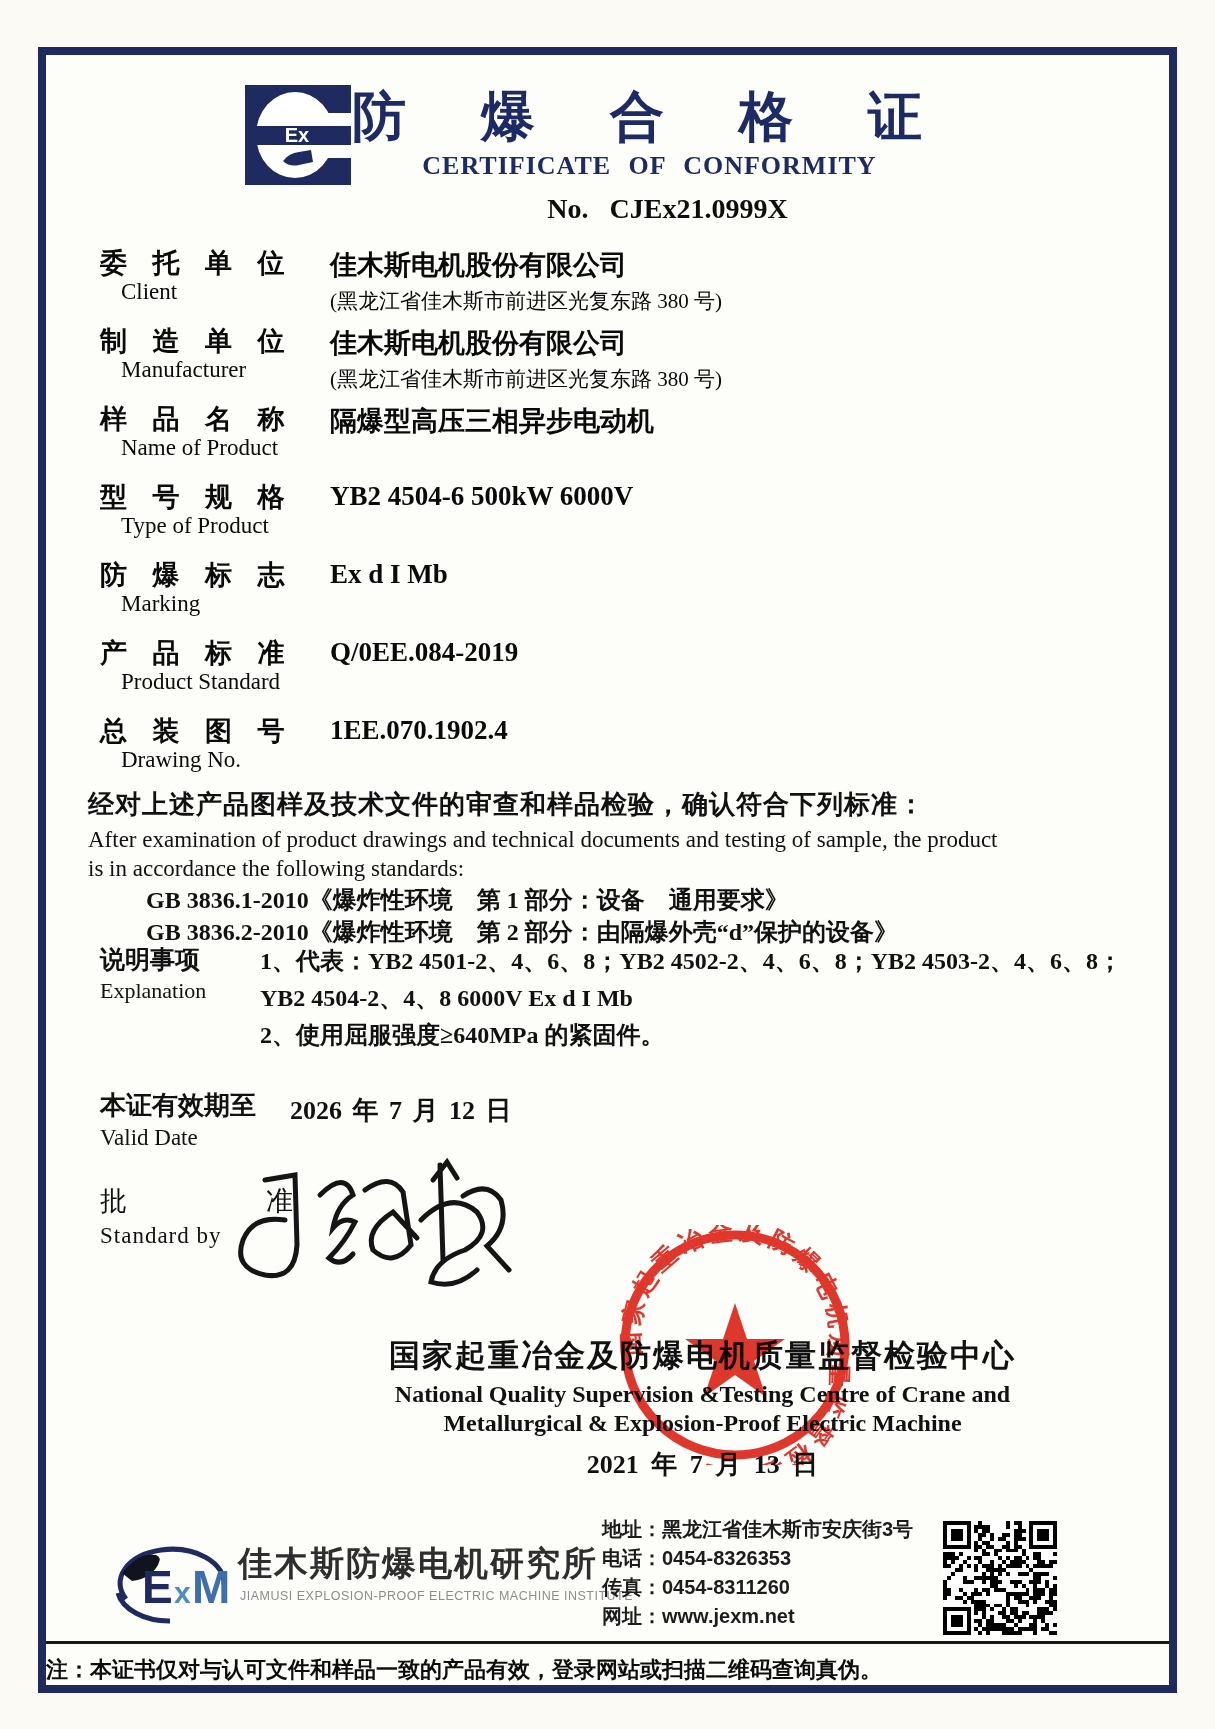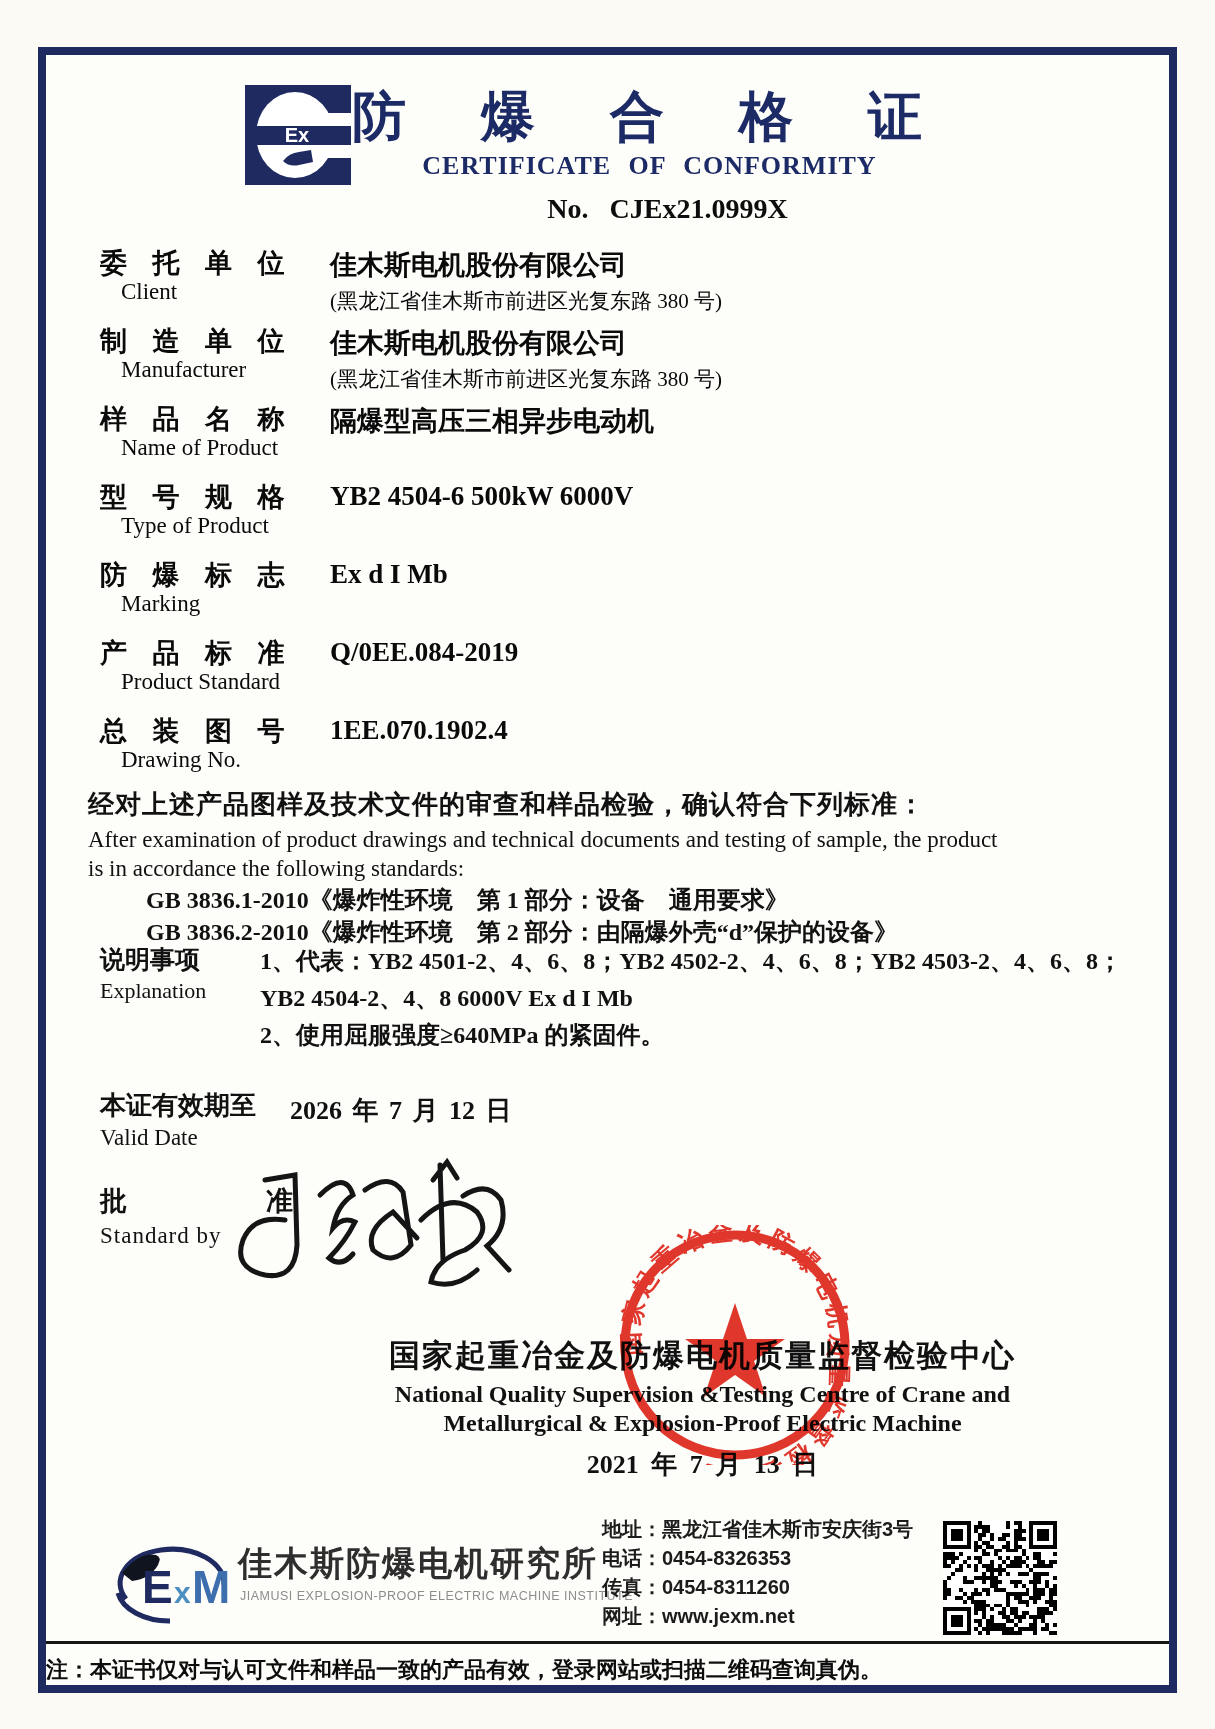--- a/index.html
+++ b/index.html
@@ -53,21 +53,21 @@
   .ex-label .cn{font-family:"Liberation Sans","DejaVu Sans",sans-serif;font-size:25px;font-weight:bold;}
   .ex-label .en{font-size:22px;margin-top:2px;}
   .ex-items{flex:1;padding-left:0px;}
   .ex-items .it{font-size:24px;font-weight:600;line-height:1.55;}
   
   .valid{left:54px;top:1033px;}
   .valid .cn{font-family:"Liberation Sans","DejaVu Sans",sans-serif;font-size:26px;font-weight:bold;}
   .valid .en{font-size:23px;margin-top:2px;}
   .valid-val{left:244px;top:1038px;font-size:26px;font-weight:600;word-spacing:4px;}
   .approve{left:54px;top:1128px;}
-  .approve .cn{font-family:"Liberation Sans","DejaVu Sans",sans-serif;font-size:27px;font-weight:bold;letter-spacing:56px;white-space:nowrap;}
+  .approve .cn{font-family:"Liberation Sans","DejaVu Sans",sans-serif;font-size:27px;font-weight:normal;letter-spacing:56px;white-space:nowrap;}
   .approve .en{font-size:23px;margin-top:4px;letter-spacing:1px;}
   .sig{left:179px;top:1095px;width:300px;height:200px;}
   
   .issuer{left:190px;right:0;text-align:center;}
   .org-cn{top:1280px;font-family:"Liberation Sans","DejaVu Sans",sans-serif;font-size:31px;font-weight:bold;letter-spacing:2px;}
   .org-en1{top:1326px;font-size:24px;font-weight:600;}
   .org-en2{top:1355px;font-size:24px;font-weight:600;}
   .org-date{top:1392px;font-size:26px;font-weight:600;word-spacing:6px;}
   .stamp{left:569px;top:1170px;width:240px;height:240px;mix-blend-mode:multiply;opacity:.92;}
   

